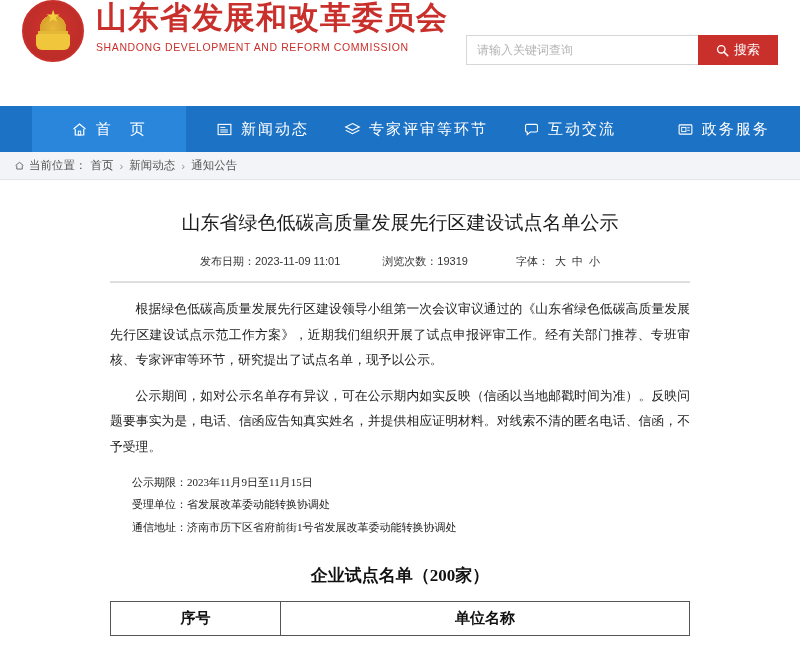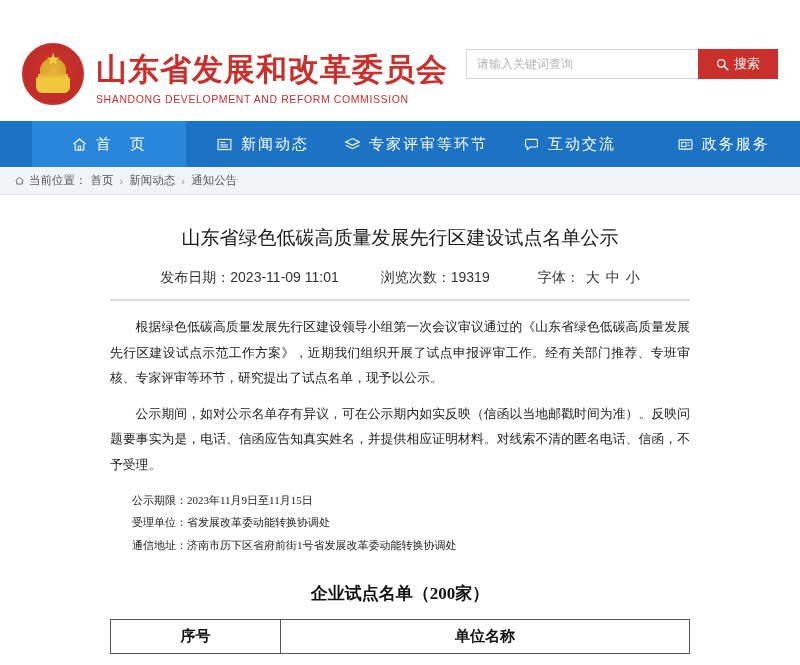--- a/index.html
+++ b/index.html
@@ -11,25 +11,25 @@
     width: 800px;
     height: 665px;
     background: #ffffff;
     font-family: "Liberation Sans", sans-serif;
     color: #222;
     overflow: hidden;
   }
 
   
   .header {
-    height: 121px;
+    height: 106px;
     background: #ffffff;
     display: flex;
-    align-items: flex-end;
-    padding: 16px 22px;
+    align-items: flex-start;
+    padding: 0 22px;
     position: relative;
   }
   .emblem {
     width: 62px;
     height: 62px;
     border-radius: 50%;
     background: radial-gradient(circle at 50% 45%, #e8b73a 0%, #d8a22c 30%, #c9302c 31%, #b32b26 100%);
     border: 2px solid #c9302c;
     position: relative;
     flex: none;
@@ -66,21 +66,21 @@
   }
   .site-title-en {
     font-size: 10.5px;
     color: #c9302c;
     letter-spacing: 0.6px;
     margin-top: 5px;
   }
   .search-wrap {
     position: absolute;
     right: 22px;
-    top: 49px;
+    top: 35px;
     display: flex;
     height: 30px;
   }
   .search-input {
     width: 232px;
     height: 30px;
     border: 1px solid #d7d7d7;
     border-right: none;
     padding: 0 10px;
     font-size: 12px;
@@ -153,21 +153,21 @@
     font-size: 19px;
     font-weight: normal;
     color: #1a1a1a;
     margin: 30px 0 18px;
     font-family: "Liberation Serif", serif;
   }
   .meta-row {
     display: flex;
     justify-content: center;
     gap: 42px;
-    font-size: 14px;
+    font-size: 11px;
     color: #333;
     padding-bottom: 12px;
     border-bottom: 1px solid #e0e0e0;
     margin-bottom: 0;
   }
   .meta-row .fs-group span { margin-left: 6px; cursor: pointer; }
   .meta-divider {
     border: none;
     border-top: 1px solid #dcdcdc;
     margin: 0 0 14px 0;

